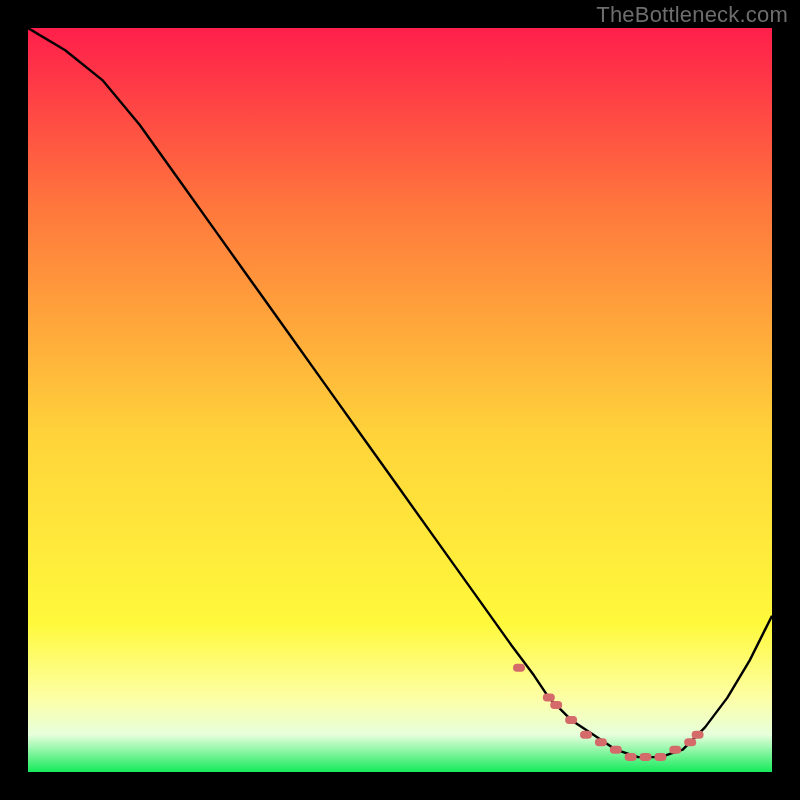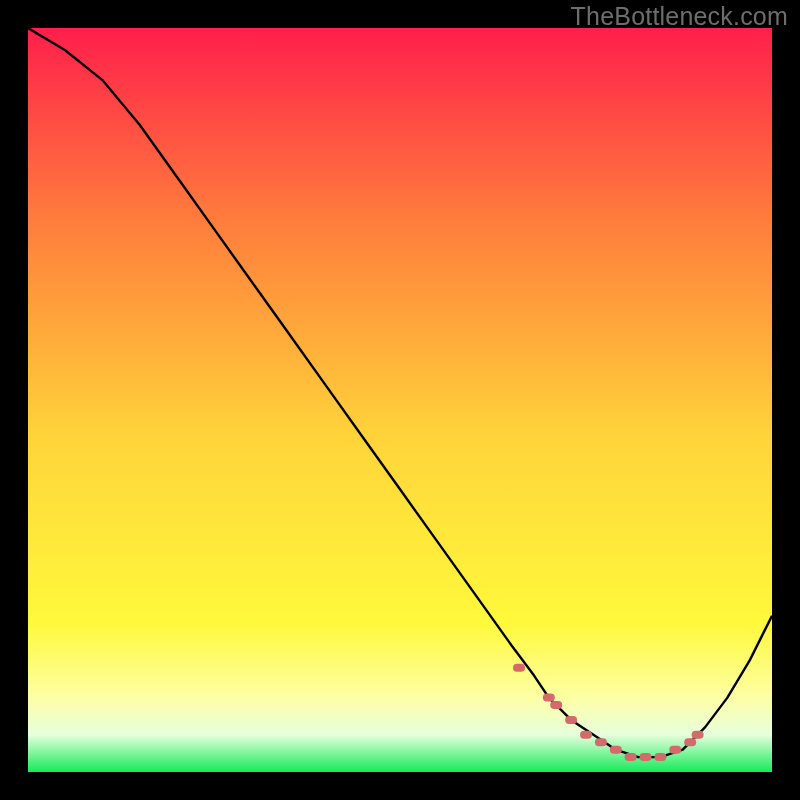--- a/index.html
+++ b/index.html
@@ -17,21 +17,21 @@
     left: 0;
     width: 800px;
     height: 800px;
     background: #000;
   }
   .watermark {
     position: absolute;
     top: 2px;
     right: 12px;
     color: #6d6d6d;
-    font-size: 25px;
+    font-size: 22px;
     font-weight: 500;
     letter-spacing: 0.2px;
     text-align: center;
   }
   .plot {
     position: absolute;
     top: 28px;
     left: 28px;
     width: 744px;
     height: 744px;

